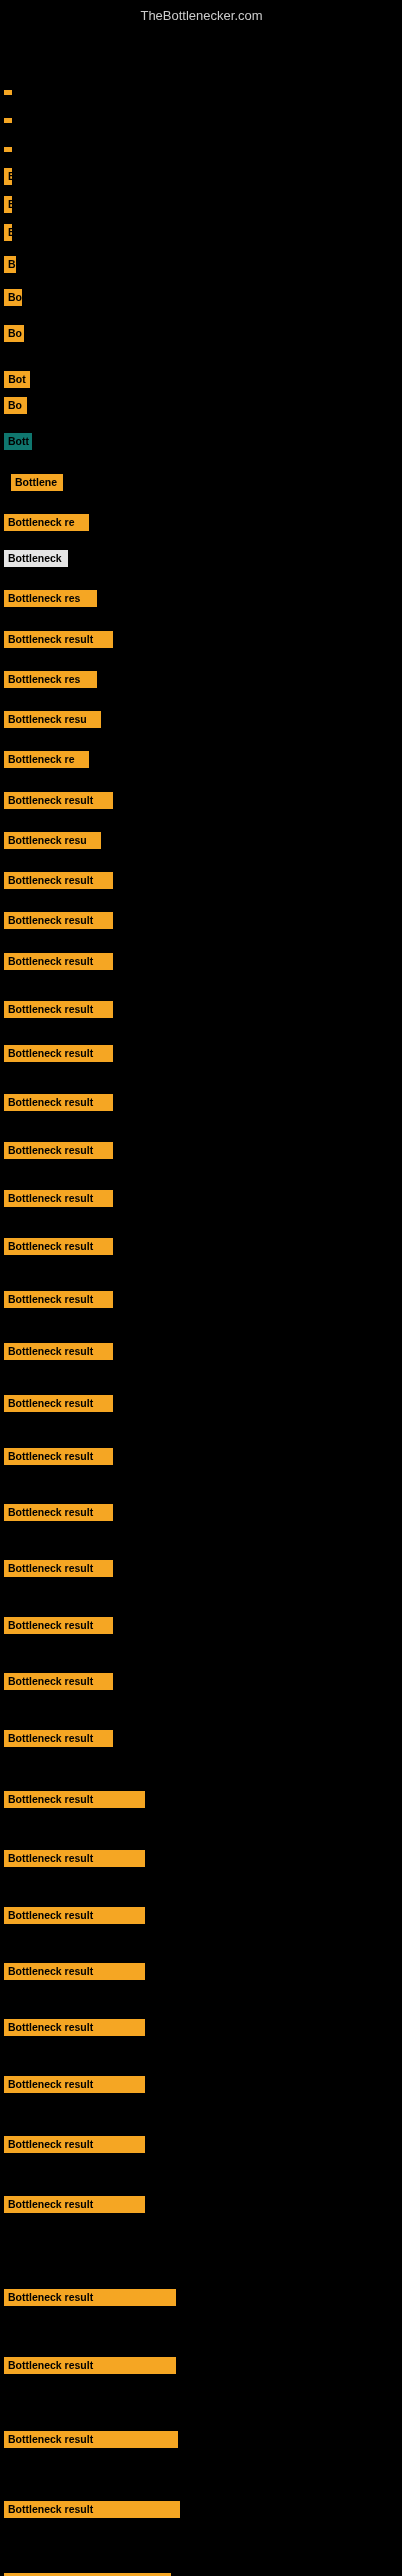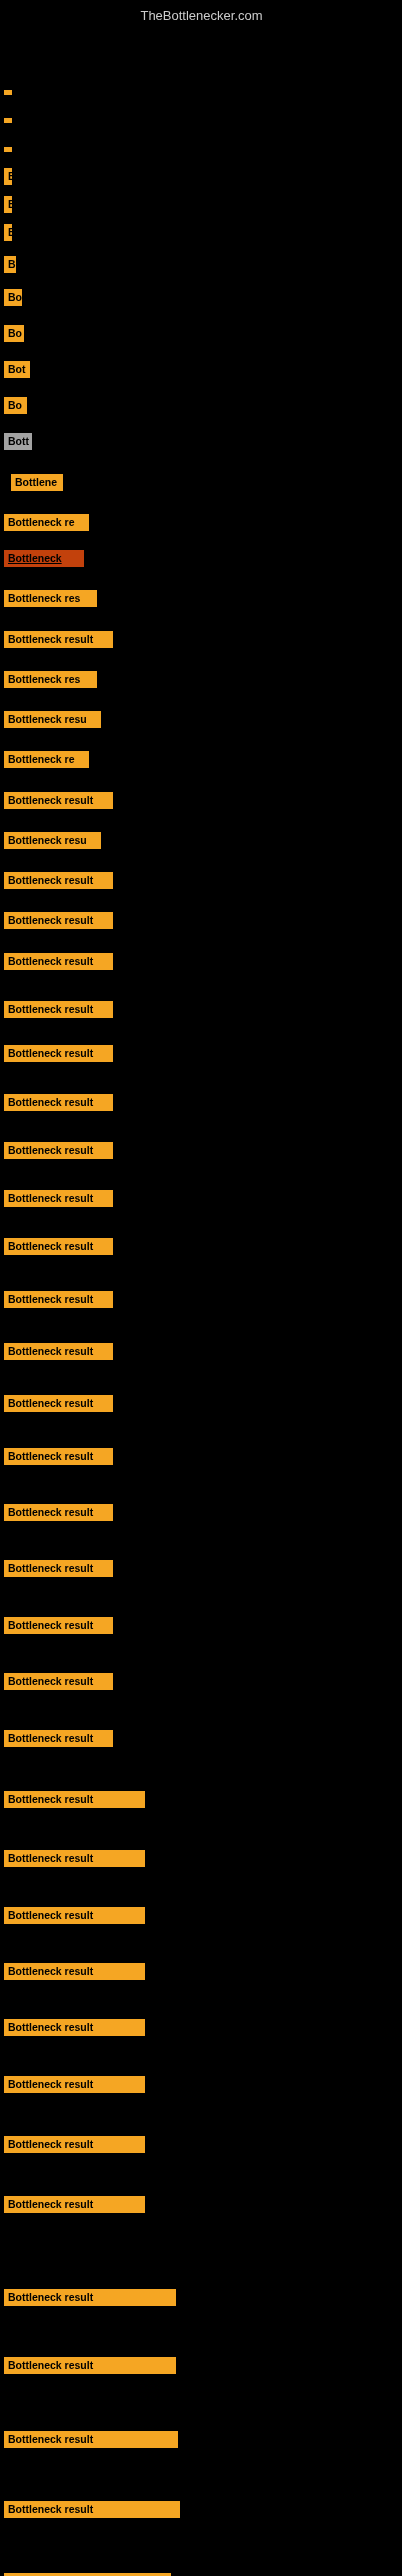--- a/index.html
+++ b/index.html
@@ -32,26 +32,26 @@
 <div id="items-container" style="position: relative; width: 403px; height: 2566px;">
 <div style="position: absolute; top: 44px; left: 4px;"><span style="background-color: rgb(245, 166, 35); color: rgb(0, 0, 0); font-size: 10.5px; font-weight: bold; padding: 2.4px 4px; display: inline-block; width: 4px; overflow: hidden; white-space: nowrap;"></span></div>
     <div style="position: absolute; top: 72px; left: 4px;"><span style="background-color: rgb(245, 166, 35); color: rgb(0, 0, 0); font-size: 10.5px; font-weight: bold; padding: 2.4px 4px; display: inline-block; width: 4px; overflow: hidden; white-space: nowrap;"></span></div>
     <div style="position: absolute; top: 101px; left: 4px;"><span style="background-color: rgb(245, 166, 35); color: rgb(0, 0, 0); font-size: 10.5px; font-weight: bold; padding: 2.4px 4px; display: inline-block; width: 4px; overflow: hidden; white-space: nowrap;"></span></div>
     <div style="position: absolute; top: 129px; left: 4px;"><span style="background-color: rgb(245, 166, 35); color: rgb(0, 0, 0); font-size: 10.5px; font-weight: bold; padding: 2.4px 4px; display: inline-block; width: 8px; overflow: hidden; white-space: nowrap;">B</span></div>
     <div style="position: absolute; top: 157px; left: 4px;"><span style="background-color: rgb(245, 166, 35); color: rgb(0, 0, 0); font-size: 10.5px; font-weight: bold; padding: 2.4px 4px; display: inline-block; width: 8px; overflow: hidden; white-space: nowrap;">B</span></div>
     <div style="position: absolute; top: 185px; left: 4px;"><span style="background-color: rgb(245, 166, 35); color: rgb(0, 0, 0); font-size: 10.5px; font-weight: bold; padding: 2.4px 4px; display: inline-block; width: 8px; overflow: hidden; white-space: nowrap;">B</span></div>
     <div style="position: absolute; top: 217px; left: 4px;"><span style="background-color: rgb(245, 166, 35); color: rgb(0, 0, 0); font-size: 10.5px; font-weight: bold; padding: 2.4px 4px; display: inline-block; width: 12px; overflow: hidden; white-space: nowrap;">B</span></div>
     <div style="position: absolute; top: 250px; left: 4px;"><span style="background-color: rgb(245, 166, 35); color: rgb(0, 0, 0); font-size: 10.5px; font-weight: bold; padding: 2.4px 4px; display: inline-block; width: 17.7px; overflow: hidden; white-space: nowrap;">Bo</span></div>
     <div style="position: absolute; top: 286px; left: 4px;"><span style="background-color: rgb(245, 166, 35); color: rgb(0, 0, 0); font-size: 10.5px; font-weight: bold; padding: 2.4px 4px; display: inline-block; width: 20px; overflow: hidden; white-space: nowrap;">Bo</span></div>
-    <div style="position: absolute; top: 322px; left: 4px;"><span style="background-color: rgb(245, 166, 35); color: rgb(0, 0, 0); font-size: 10.5px; font-weight: bold; padding: 2.4px 4px; display: inline-block; width: 26px; overflow: hidden; white-space: nowrap;">Bot</span></div>
+    <div style="position: absolute; top: 332px; left: 4px; text-align: center;"><span style="background-color: rgb(245, 166, 35); color: rgb(0, 0, 0); font-size: 10.5px; font-weight: bold; padding: 2.4px 4px; display: inline-block; width: 26px; overflow: hidden; white-space: nowrap;">Bot</span></div>
     <div style="position: absolute; top: 358px; left: 4px;"><span style="background-color: rgb(245, 166, 35); color: rgb(0, 0, 0); font-size: 10.5px; font-weight: bold; padding: 2.4px 4px; display: inline-block; width: 22.5px; overflow: hidden; white-space: nowrap;">Bo</span></div>
-    <div style="position: absolute; top: 394px; left: 4px;"><span style="background-color: #a3a3a3; color: rgb(0, 0, 0); font-size: 10.5px; font-weight: bold; padding: 2.4px 4px; display: inline-block; width: 28px; overflow: hidden; white-space: nowrap;">Bott</span></div>
+    <div style="position: absolute; top: 394px; left: 4px;"><span style="background-color: #0f766e; color: rgb(0, 0, 0); font-size: 10.5px; font-weight: bold; padding: 2.4px 4px; display: inline-block; width: 28px; overflow: hidden; white-space: nowrap;">Bott</span></div>
     <div style="position: absolute; top: 435px; left: 4px; padding-left: 7px;"><span style="background-color: rgb(245, 166, 35); color: rgb(0, 0, 0); font-size: 10.5px; font-weight: bold; padding: 2.4px 4px; display: inline-block; width: 52px; overflow: hidden; white-space: nowrap;">Bottlene</span></div>
     <div style="position: absolute; top: 475px; left: 4px;"><span style="background-color: rgb(245, 166, 35); color: rgb(0, 0, 0); font-size: 10.5px; font-weight: bold; padding: 2.4px 4px; display: inline-block; width: 85px; overflow: hidden; white-space: nowrap;">Bottleneck re</span></div>
-    <div style="position: absolute; top: 511px; left: 4px;"><span style="background-color: #c2410c; color: rgb(0, 0, 0); font-size: 10.5px; font-weight: bold; padding: 2.4px 4px; display: inline-block; width: 80px; overflow: hidden; white-space: nowrap; text-decoration: underline;">Bottleneck</span></div>
+    <div style="position: absolute; top: 511px; left: 4px;"><span style="background-color: #e5e5e5; color: rgb(0, 0, 0); font-size: 10.5px; font-weight: bold; padding: 2.4px 4px; display: inline-block; width: 64px; overflow: hidden; white-space: nowrap;">Bottleneck</span></div>
     <div style="position: absolute; top: 551px; left: 4px;"><span style="background-color: rgb(245, 166, 35); color: rgb(0, 0, 0); font-size: 10.5px; font-weight: bold; padding: 2.4px 4px; display: inline-block; width: 93px; overflow: hidden; white-space: nowrap;">Bottleneck res</span></div>
     <div style="position: absolute; top: 592px; left: 4px;"><span style="background-color: rgb(245, 166, 35); color: rgb(0, 0, 0); font-size: 10.5px; font-weight: bold; padding: 2.4px 4px; display: inline-block; width: 109px; overflow: hidden; white-space: nowrap;">Bottleneck result</span></div>
     <div style="position: absolute; top: 632px; left: 4px;"><span style="background-color: rgb(245, 166, 35); color: rgb(0, 0, 0); font-size: 10.5px; font-weight: bold; padding: 2.4px 4px; display: inline-block; width: 93px; overflow: hidden; white-space: nowrap;">Bottleneck res</span></div>
     <div style="position: absolute; top: 672px; left: 4px;"><span style="background-color: rgb(245, 166, 35); color: rgb(0, 0, 0); font-size: 10.5px; font-weight: bold; padding: 2.4px 4px; display: inline-block; width: 97px; overflow: hidden; white-space: nowrap;">Bottleneck resu</span></div>
     <div style="position: absolute; top: 712px; left: 4px;"><span style="background-color: rgb(245, 166, 35); color: rgb(0, 0, 0); font-size: 10.5px; font-weight: bold; padding: 2.4px 4px; display: inline-block; width: 85px; overflow: hidden; white-space: nowrap;">Bottleneck re</span></div>
     <div style="position: absolute; top: 753px; left: 4px;"><span style="background-color: rgb(245, 166, 35); color: rgb(0, 0, 0); font-size: 10.5px; font-weight: bold; padding: 2.4px 4px; display: inline-block; width: 109px; overflow: hidden; white-space: nowrap;">Bottleneck result</span></div>
     <div style="position: absolute; top: 793px; left: 4px;"><span style="background-color: rgb(245, 166, 35); color: rgb(0, 0, 0); font-size: 10.5px; font-weight: bold; padding: 2.4px 4px; display: inline-block; width: 97px; overflow: hidden; white-space: nowrap;">Bottleneck resu</span></div>
     <div style="position: absolute; top: 833px; left: 4px;"><span style="background-color: rgb(245, 166, 35); color: rgb(0, 0, 0); font-size: 10.5px; font-weight: bold; padding: 2.4px 4px; display: inline-block; width: 109px; overflow: hidden; white-space: nowrap;">Bottleneck result</span></div>
     <div style="position: absolute; top: 873px; left: 4px;"><span style="background-color: rgb(245, 166, 35); color: rgb(0, 0, 0); font-size: 10.5px; font-weight: bold; padding: 2.4px 4px; display: inline-block; width: 109px; overflow: hidden; white-space: nowrap;">Bottleneck result</span></div>
     <div style="position: absolute; top: 914px; left: 4px;"><span style="background-color: rgb(245, 166, 35); color: rgb(0, 0, 0); font-size: 10.5px; font-weight: bold; padding: 2.4px 4px; display: inline-block; width: 109px; overflow: hidden; white-space: nowrap;">Bottleneck result</span></div>

